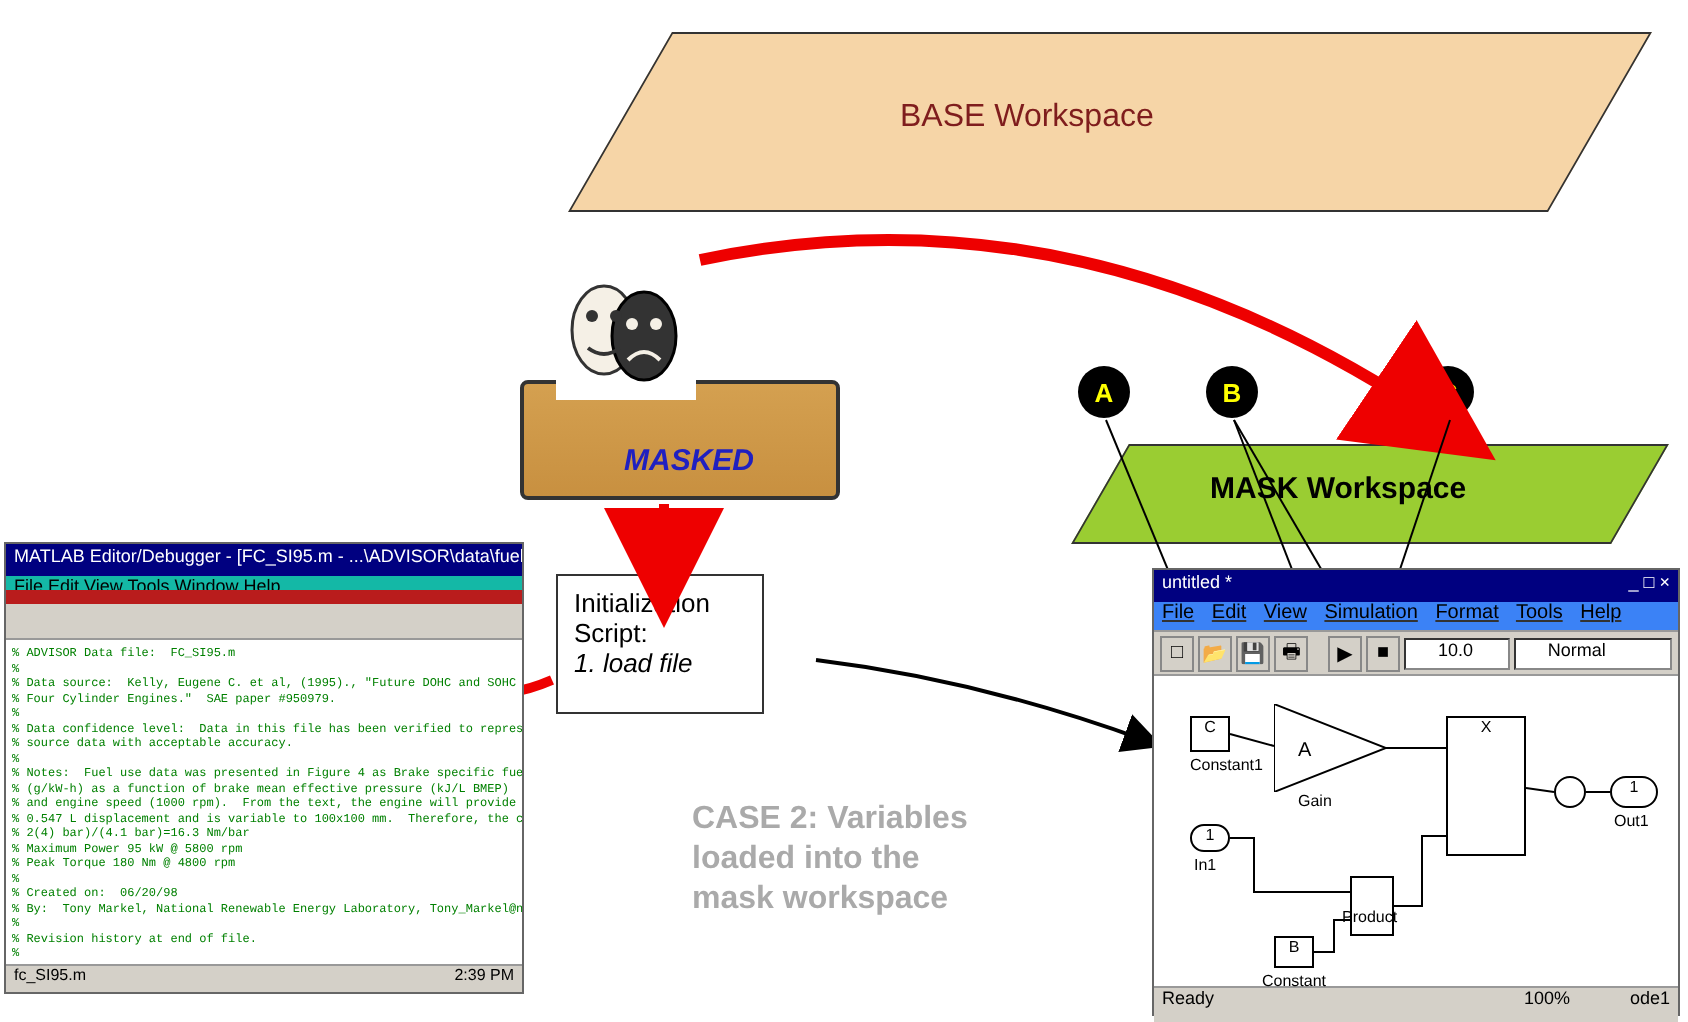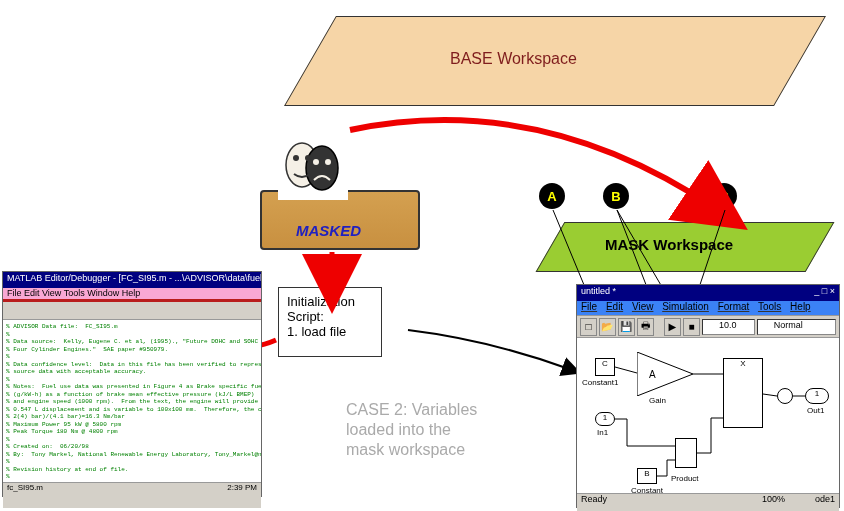--- a/index.html
+++ b/index.html
@@ -2,44 +2,44 @@
 <html><head>
 <meta charset="utf-8">
 <style>
 *{box-sizing:border-box;margin:0;padding:0}
 body{font-family:Arial,sans-serif;background:#fff;width:844px;height:511px;position:relative;overflow:hidden}
 .base-ws{position:absolute;left:310px;top:16px;width:490px;height:90px;transform:skewX(-30deg);background:#f6d5a7;border:1px solid #333}
 .base-ws-label{position:absolute;left:450px;top:50px;font-size:16px;font-weight:400;color:#7f1d1d}
 .mask-ws{position:absolute;left:550px;top:222px;width:270px;height:50px;transform:skewX(-30deg);background:#9acd32;border:1px solid #333}
 .mask-ws-label{position:absolute;left:605px;top:236px;font-size:15px;font-weight:700;color:#000}
 .masked-block{position:absolute;left:260px;top:190px;width:160px;height:60px;background:linear-gradient(#d4a050,#c89040);border:2px solid #333;border-radius:4px}
-.masked-label{position:absolute;left:296px;top:222px;font-size:15px;font-weight:700;color:#2020c0;font-style:italic}
+.masked-label{position:absolute;left:312px;top:222px;font-size:15px;font-weight:700;color:#2020c0;font-style:italic}
 .masks-img{position:absolute;left:278px;top:130px;width:70px;height:70px}
 .init-box{position:absolute;left:278px;top:287px;width:104px;height:70px;background:#fff;border:1px solid #333;padding:6px 8px;font-size:13px}
-.init-box .it{}
+.init-box .it{font-style:italic}
 .circ{position:absolute;width:26px;height:26px;border-radius:50%;background:#000;color:#ff0;font-size:13px;font-weight:700;display:flex;align-items:center;justify-content:center}
 .cA{left:539px;top:183px}.cB{left:603px;top:183px}.cC{left:711px;top:183px}
 .matlab-win{position:absolute;left:2px;top:271px;width:260px;height:226px;background:#fff;border:1px solid #666}
 .mw-title{height:16px;background:#000080;color:#fff;font-size:9px;padding:1px 4px;white-space:nowrap;overflow:hidden}
-.mw-menu{height:14px;background:#f9a8d4;font-size:9px;padding:0 4px;border-bottom:3px solid #b91c1c;white-space:nowrap;overflow:hidden}
+.mw-menu{height:14px;background:#14b8a6;font-size:9px;padding:0 4px;border-bottom:7px solid #b91c1c;white-space:nowrap;overflow:hidden}
 .mw-tb{height:18px;background:#d4d0c8;border-bottom:1px solid #999}
 .mw-body{height:162px;background:#fff;padding:3px;font-family:Courier,monospace;font-size:6px;color:#008000;line-height:1.25;white-space:pre;overflow:hidden}
-.mw-status{height:26px;background:#d4d0c8;font-size:8px;padding:0 4px;border-top:1px solid #999}
+.mw-status{height:14px;background:#d4d0c8;font-size:8px;padding:0 4px;border-top:1px solid #999}
 .sim-win{position:absolute;left:576px;top:284px;width:264px;height:224px;background:#fff;border:1px solid #666}
 .sw-title{height:16px;background:#000080;color:#fff;font-size:9px;padding:1px 4px;display:flex;justify-content:space-between}
 .sw-menu{height:15px;background:#3b82f6;font-size:10px;padding:0 4px;border-bottom:1px solid #999}
 .sw-menu span{margin-right:6px;text-decoration:underline;text-decoration-color:#333}
 .sw-tb{height:22px;background:#d4d0c8;border-bottom:1px solid #999;display:flex;align-items:center;gap:2px;padding:0 3px}
 .sw-tb .btn{width:18px;height:18px;background:#d4d0c8;border:1px solid #888;display:flex;align-items:center;justify-content:center;font-size:10px}
 .sw-tb .field{width:54px;height:16px;background:#fff;border:1px inset #888;font-size:9px;padding:0 16px}
 .sw-canvas{height:155px;background:#fff;position:relative}
 .sw-status{height:29px;background:#d4d0c8;font-size:9px;padding:0 4px;border-top:1px solid #999;display:flex;gap:30px}
 .blk{position:absolute;border:1px solid #000;background:#fff;font-size:8px;text-align:center}
 .lbl{position:absolute;font-size:8px}
-.case2{position:absolute;left:346px;top:400px;width:220px;font-size:16px;font-weight:400;color:#aaa;line-height:1.25}
+.case2{position:absolute;left:346px;top:400px;width:220px;font-size:16px;font-weight:700;color:#aaa;line-height:1.25}
 svg.overlay{position:absolute;left:0;top:0;width:844px;height:511px;pointer-events:none}
 </style>
 </head>
 <body>
 
 <div class="base-ws"></div>
 <div class="base-ws-label">BASE Workspace</div>
 
 <div class="mask-ws"></div>
 <div class="mask-ws-label">MASK Workspace</div>
@@ -160,30 +160,30 @@
     <div class="btn">💾</div>
     <div class="btn">🖶</div>
     <div style="width:6px"></div>
     <div class="btn">▶</div>
     <div class="btn">■</div>
     <div class="field">10.0</div>
     <div class="field" style="width:82px">Normal</div>
   </div>
   <div class="sw-canvas">
     <div class="blk" style="left:18px;top:20px;width:20px;height:18px">C</div>
-    <div class="lbl" style="left:5px;top:40px">Constant1</div>
+    <div class="lbl" style="left:18px;top:40px">Constant1</div>
     <div class="blk" style="left:18px;top:74px;width:20px;height:14px;border-radius:7px">1</div>
     <div class="lbl" style="left:20px;top:90px">In1</div>
     <svg style="position:absolute;left:60px;top:14px;width:56px;height:44px">
         <polygon points="0,0 56,22 0,44" fill="#fff" stroke="#000"></polygon>
         <text x="12" y="26" font-size="10">A</text>
       </svg>
     <div class="lbl" style="left:72px;top:58px">Gain</div>
     <div class="blk" style="left:98px;top:100px;width:22px;height:30px"></div>
-    <div class="lbl" style="left:94px;top:136px">Product</div>
+    <div class="lbl" style="left:94px;top:116px">Product</div>
     <div class="blk" style="left:60px;top:130px;width:20px;height:16px">B</div>
     <div class="lbl" style="left:54px;top:148px">Constant</div>
     <div class="blk" style="left:146px;top:20px;width:40px;height:70px">X</div>
     <div class="blk" style="left:200px;top:50px;width:16px;height:16px;border-radius:50%"></div>
     <div class="blk" style="left:228px;top:50px;width:24px;height:16px;border-radius:8px">1</div>
     <div class="lbl" style="left:230px;top:68px">Out1</div>
     <svg style="position:absolute;left:0;top:0;width:264px;height:155px;pointer-events:none">
       <g stroke="#000" stroke-width="1" fill="none">
         <path d="M38 29 L60 35"></path>
           <path d="M116 36 L146 36"></path>

